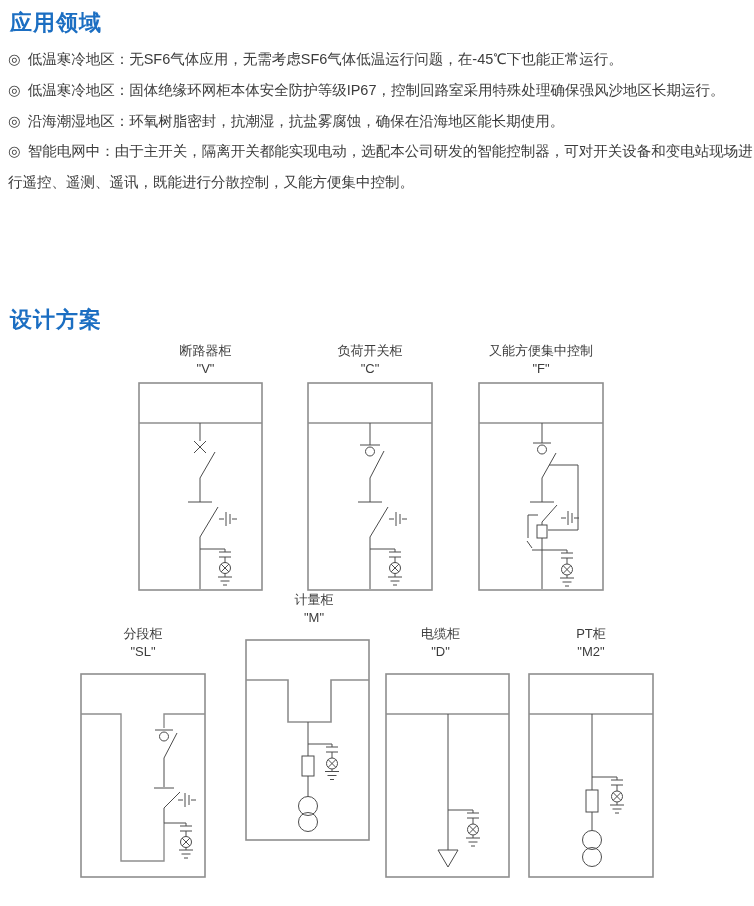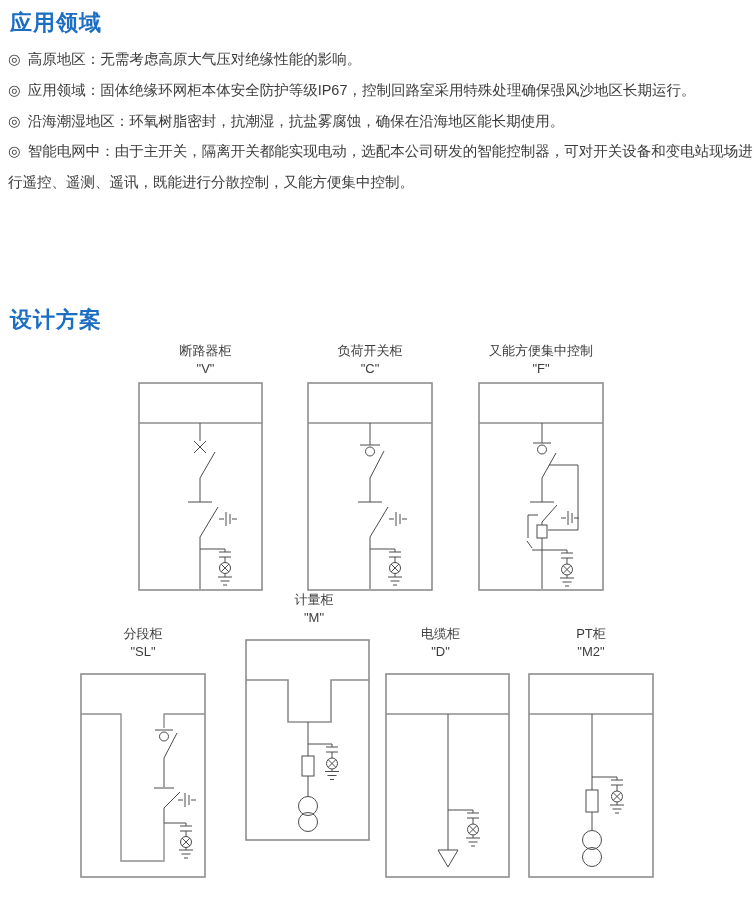--- a/index.html
+++ b/index.html
@@ -31,22 +31,22 @@
   .b{stroke:#8e8e8e;stroke-width:1.6;fill:none;}   
   .bus{stroke:#8e8e8e;stroke-width:1.4;fill:none;} 
   .w{stroke:#4c4c4c;stroke-width:1;fill:none;}     
 </style>
 </head>
 <body>
 
 <h1 class="sec-title" id="title-application">应用领域</h1>
 
 <div class="app-list">
-  <p class="app-item"><span class="bullet">◎</span><span>高原地区：无需考虑高原大气压对绝缘性能的影响。</span></p>
-  <p class="app-item"><span class="bullet">◎</span><span>应用领域：固体绝缘环网柜本体安全防护等级IP67，控制回路室采用特殊处理确保强风沙地区长期运行。</span></p>
+  <p class="app-item"><span class="bullet">◎</span><span>低温寒冷地区：无SF6气体应用，无需考虑SF6气体低温运行问题，在-45℃下也能正常运行。</span></p>
+  <p class="app-item"><span class="bullet">◎</span><span>低温寒冷地区：固体绝缘环网柜本体安全防护等级IP67，控制回路室采用特殊处理确保强风沙地区长期运行。</span></p>
   <p class="app-item"><span class="bullet">◎</span><span>沿海潮湿地区：环氧树脂密封，抗潮湿，抗盐雾腐蚀，确保在沿海地区能长期使用。</span></p>
   <p class="app-item"><span class="bullet">◎</span><span>智能电网中：由于主开关，隔离开关都能实现电动，选配本公司研发的智能控制器，可对开关设备和变电站现场进行遥控、遥测、遥讯，既能进行分散控制，又能方便集中控制。</span></p>
 </div>
 
 <h2 class="sec-title" id="title-design">设计方案</h2>
 
 <figure class="cab r1" style="left:138px;top:342px;width:135px;height:250px">
   <div class="cab-name">断路器柜</div>
   <div class="cab-code">"V"</div>
   <svg width="125" height="209" viewBox="0 0 125 209">

